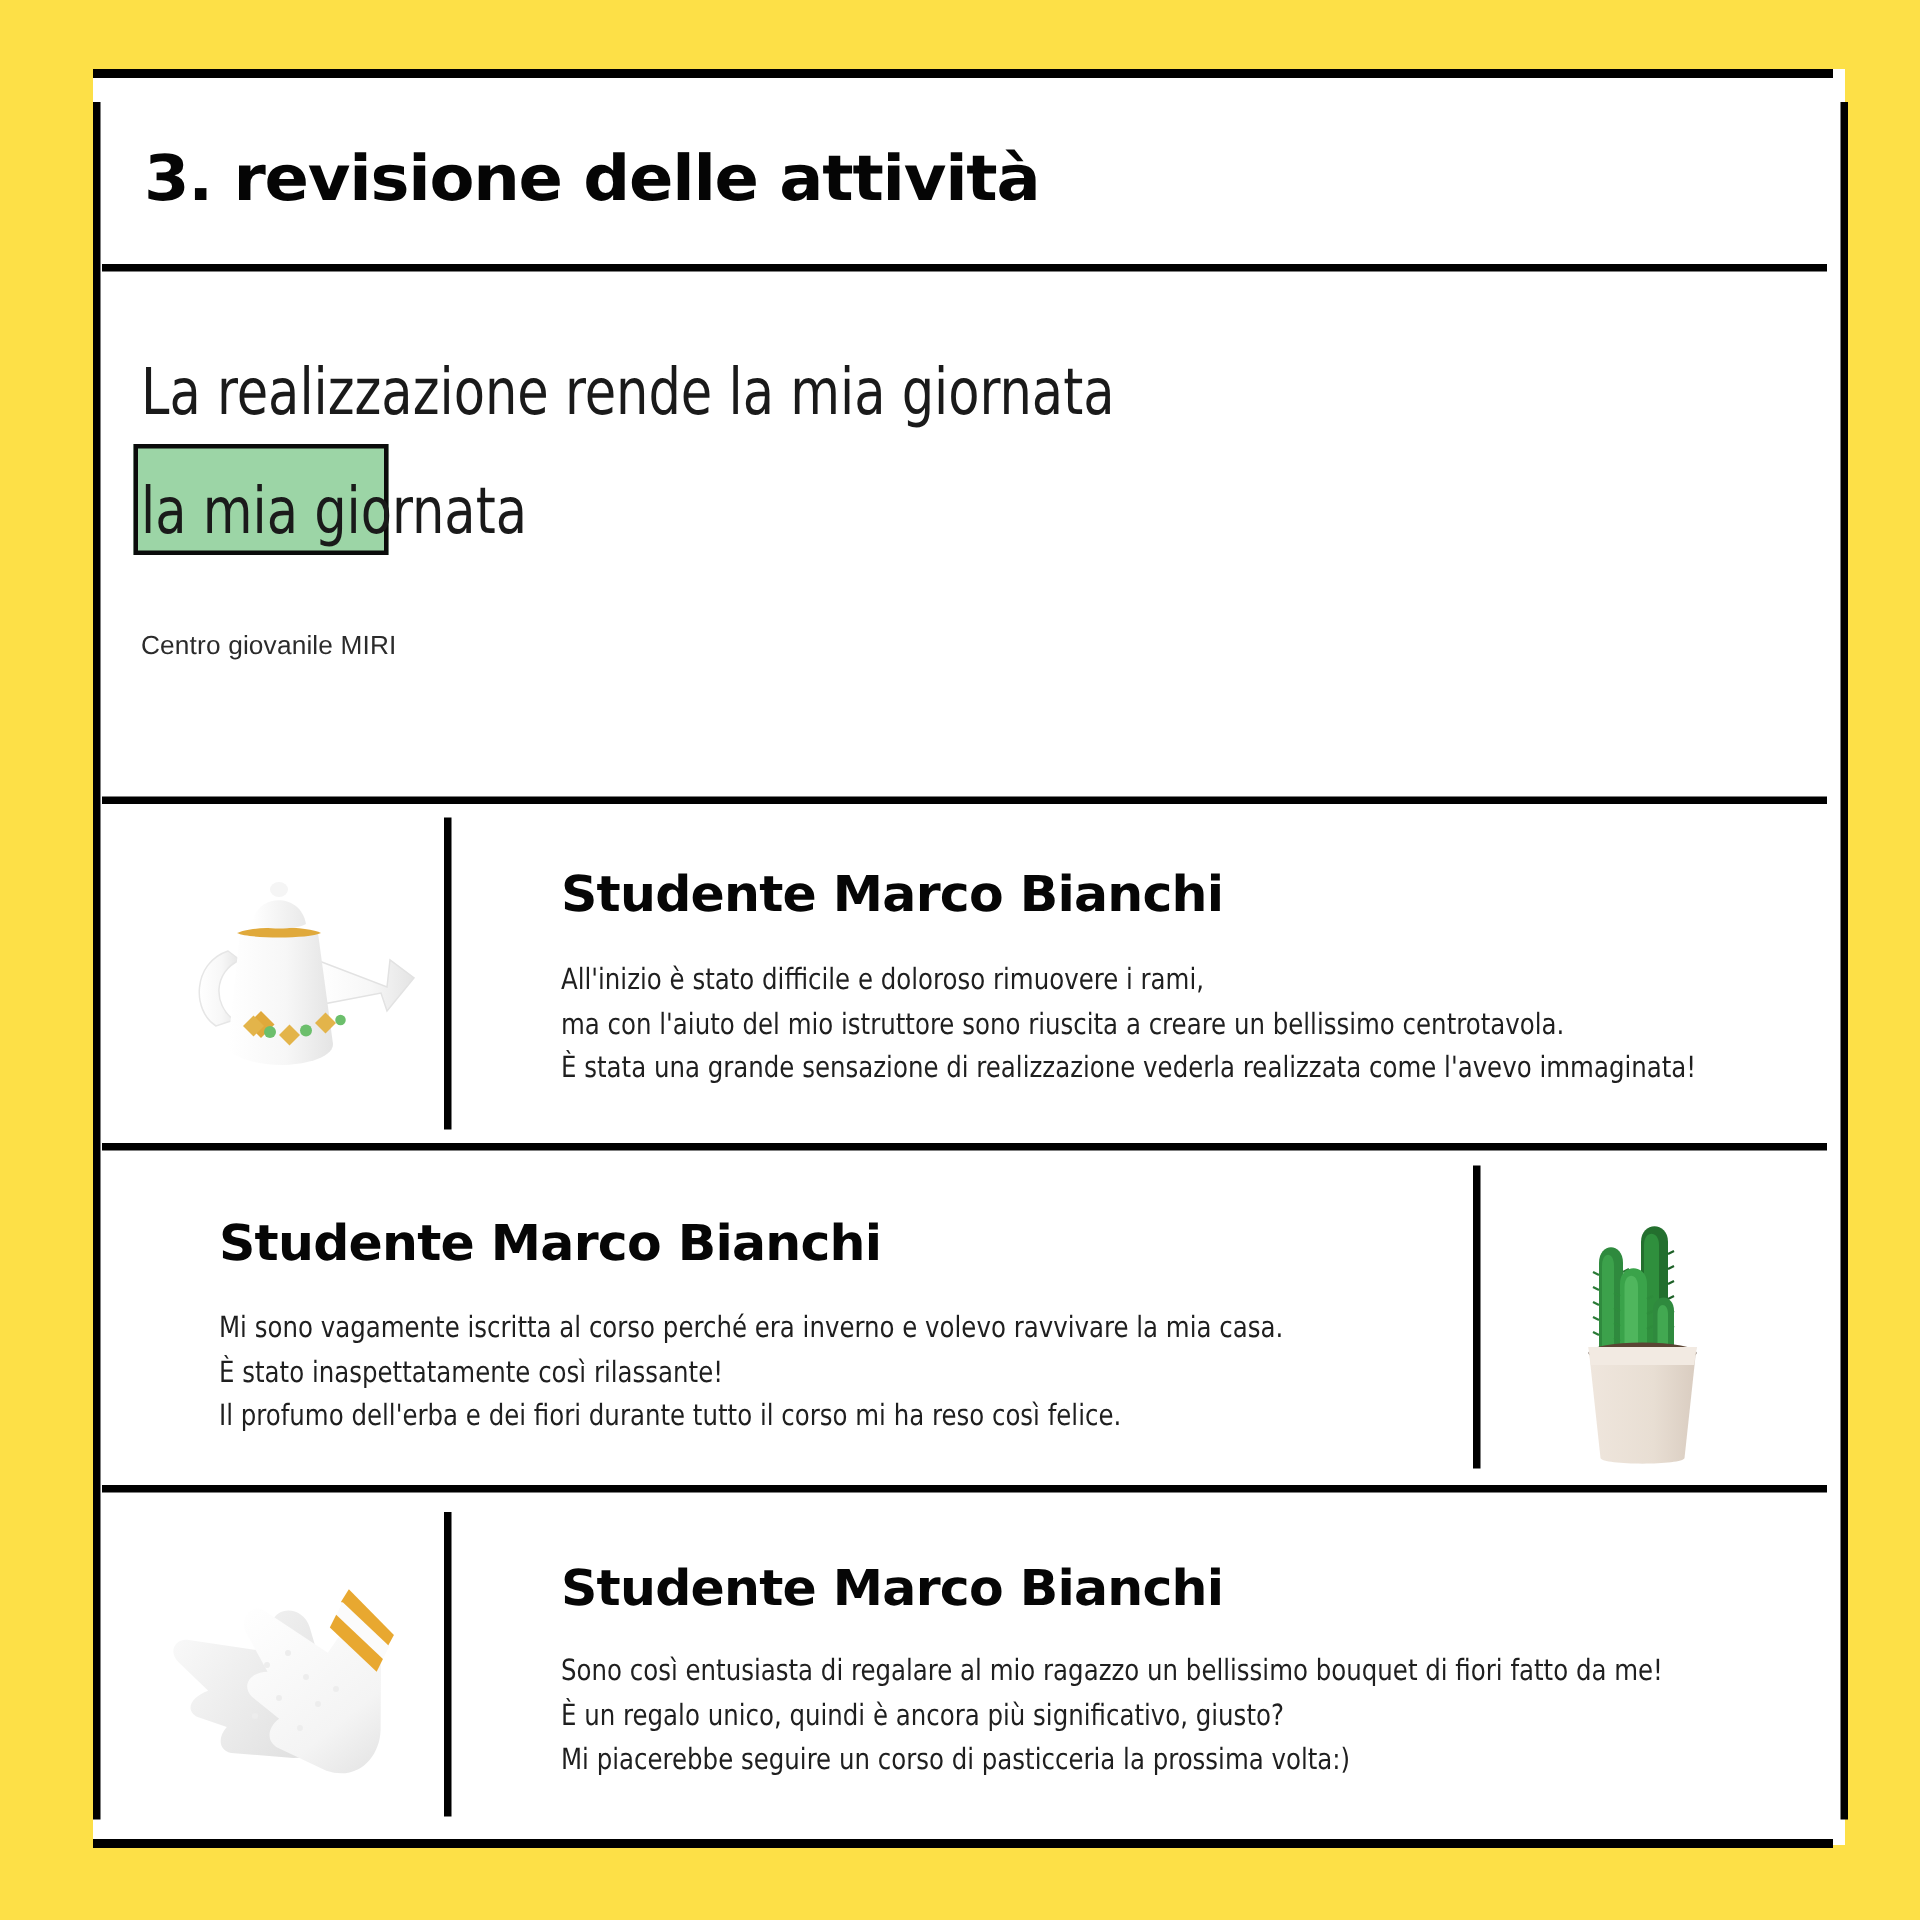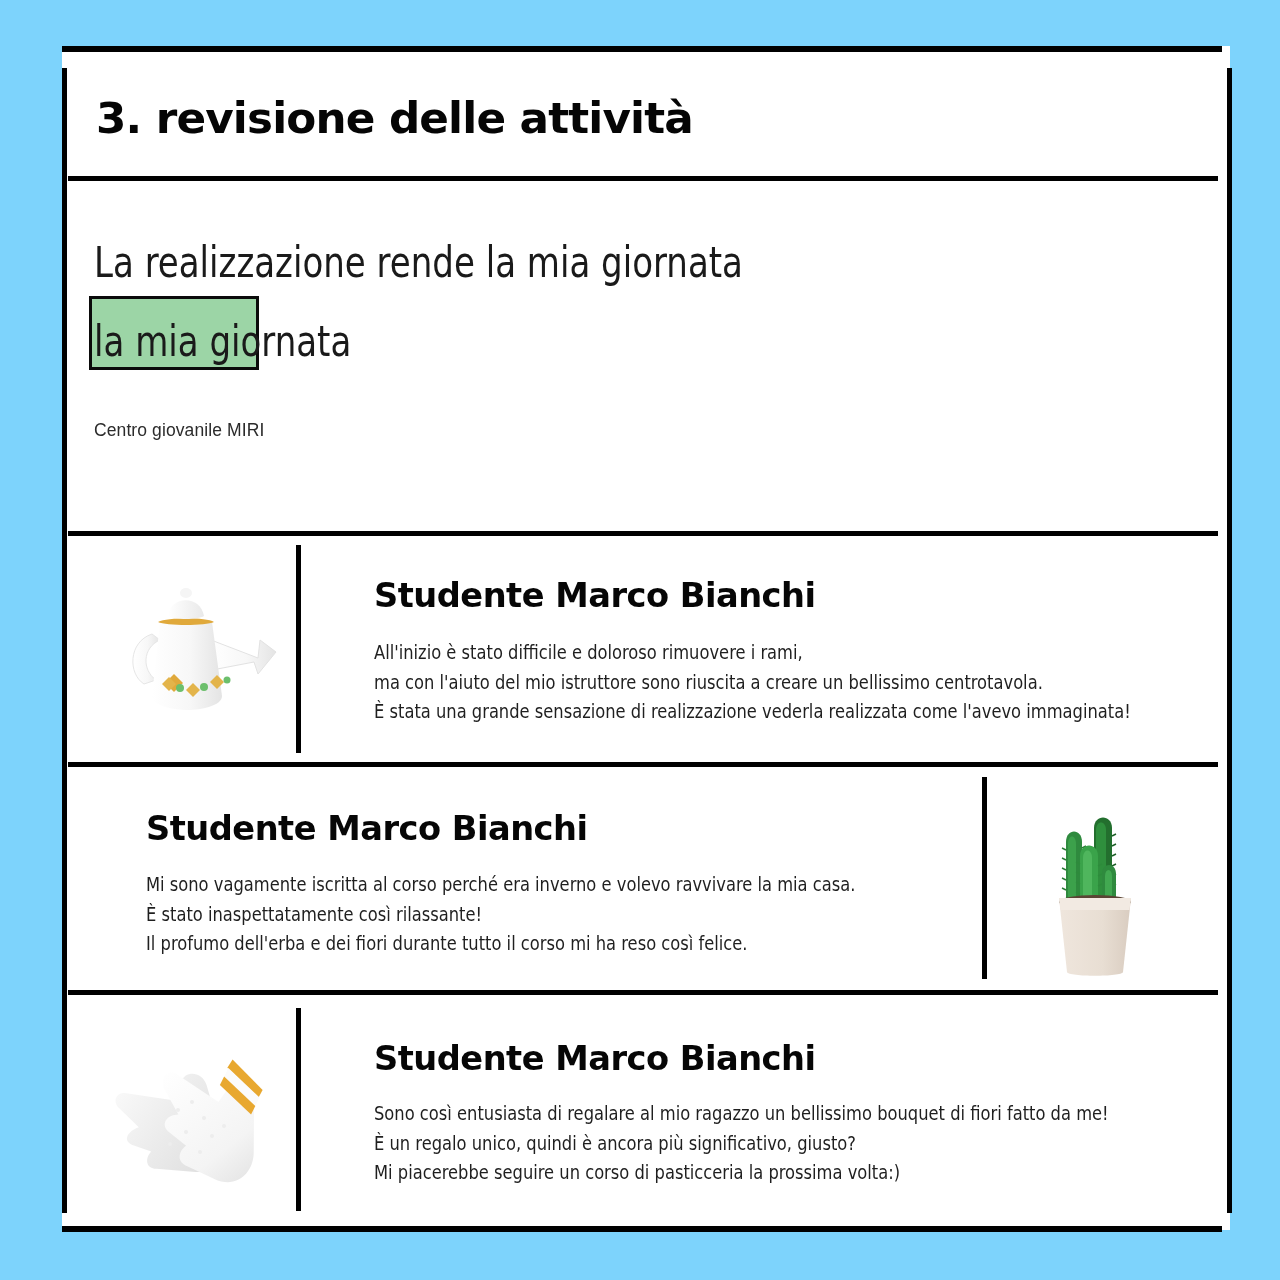--- a/index.html
+++ b/index.html
@@ -10,21 +10,21 @@
     background: #fdfdf4;
     font-family: "DejaVu Sans", sans-serif;
     overflow: hidden;
   }
 
   
   #page {
     position: relative;
     width: 1280px;
     height: 1280px;
-    background: #7dd3fc;
+    background: #fde047;
   }
 
   
   .card-bg {
     position: absolute;
     left: 62px;  top: 46px;
     width: 1168px; height: 1184px;
     background: #ffffff;
   }
 

